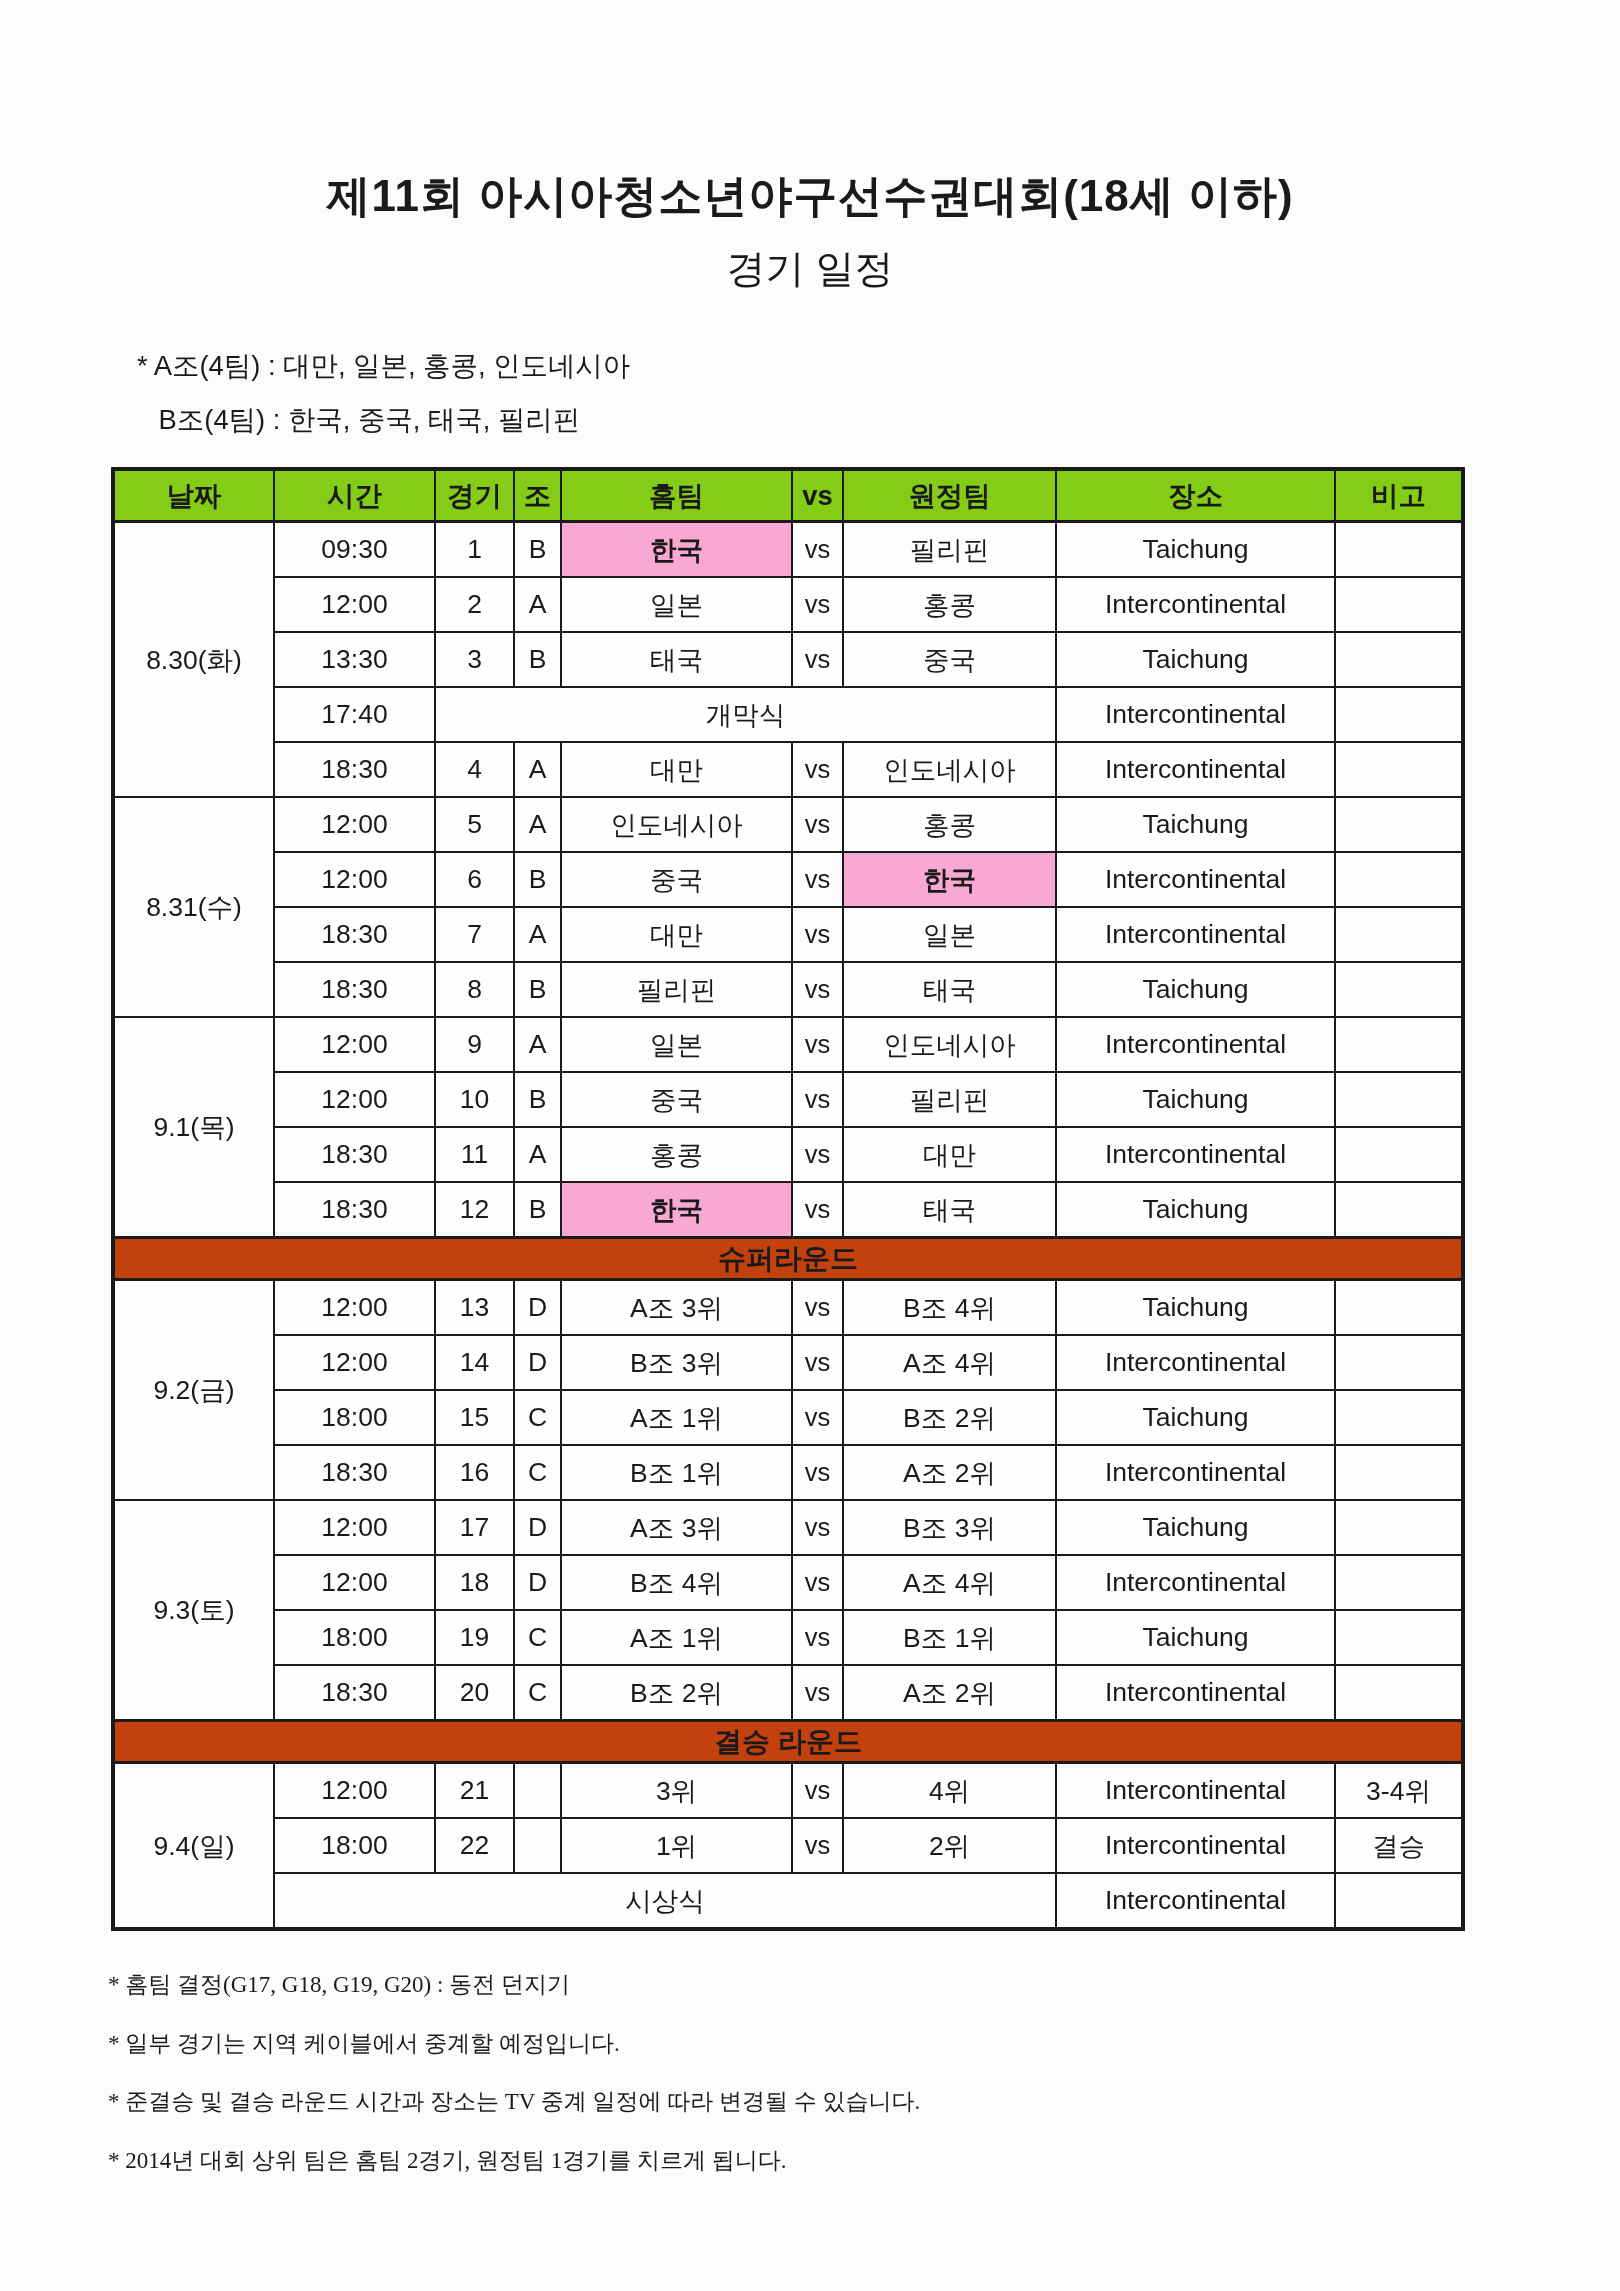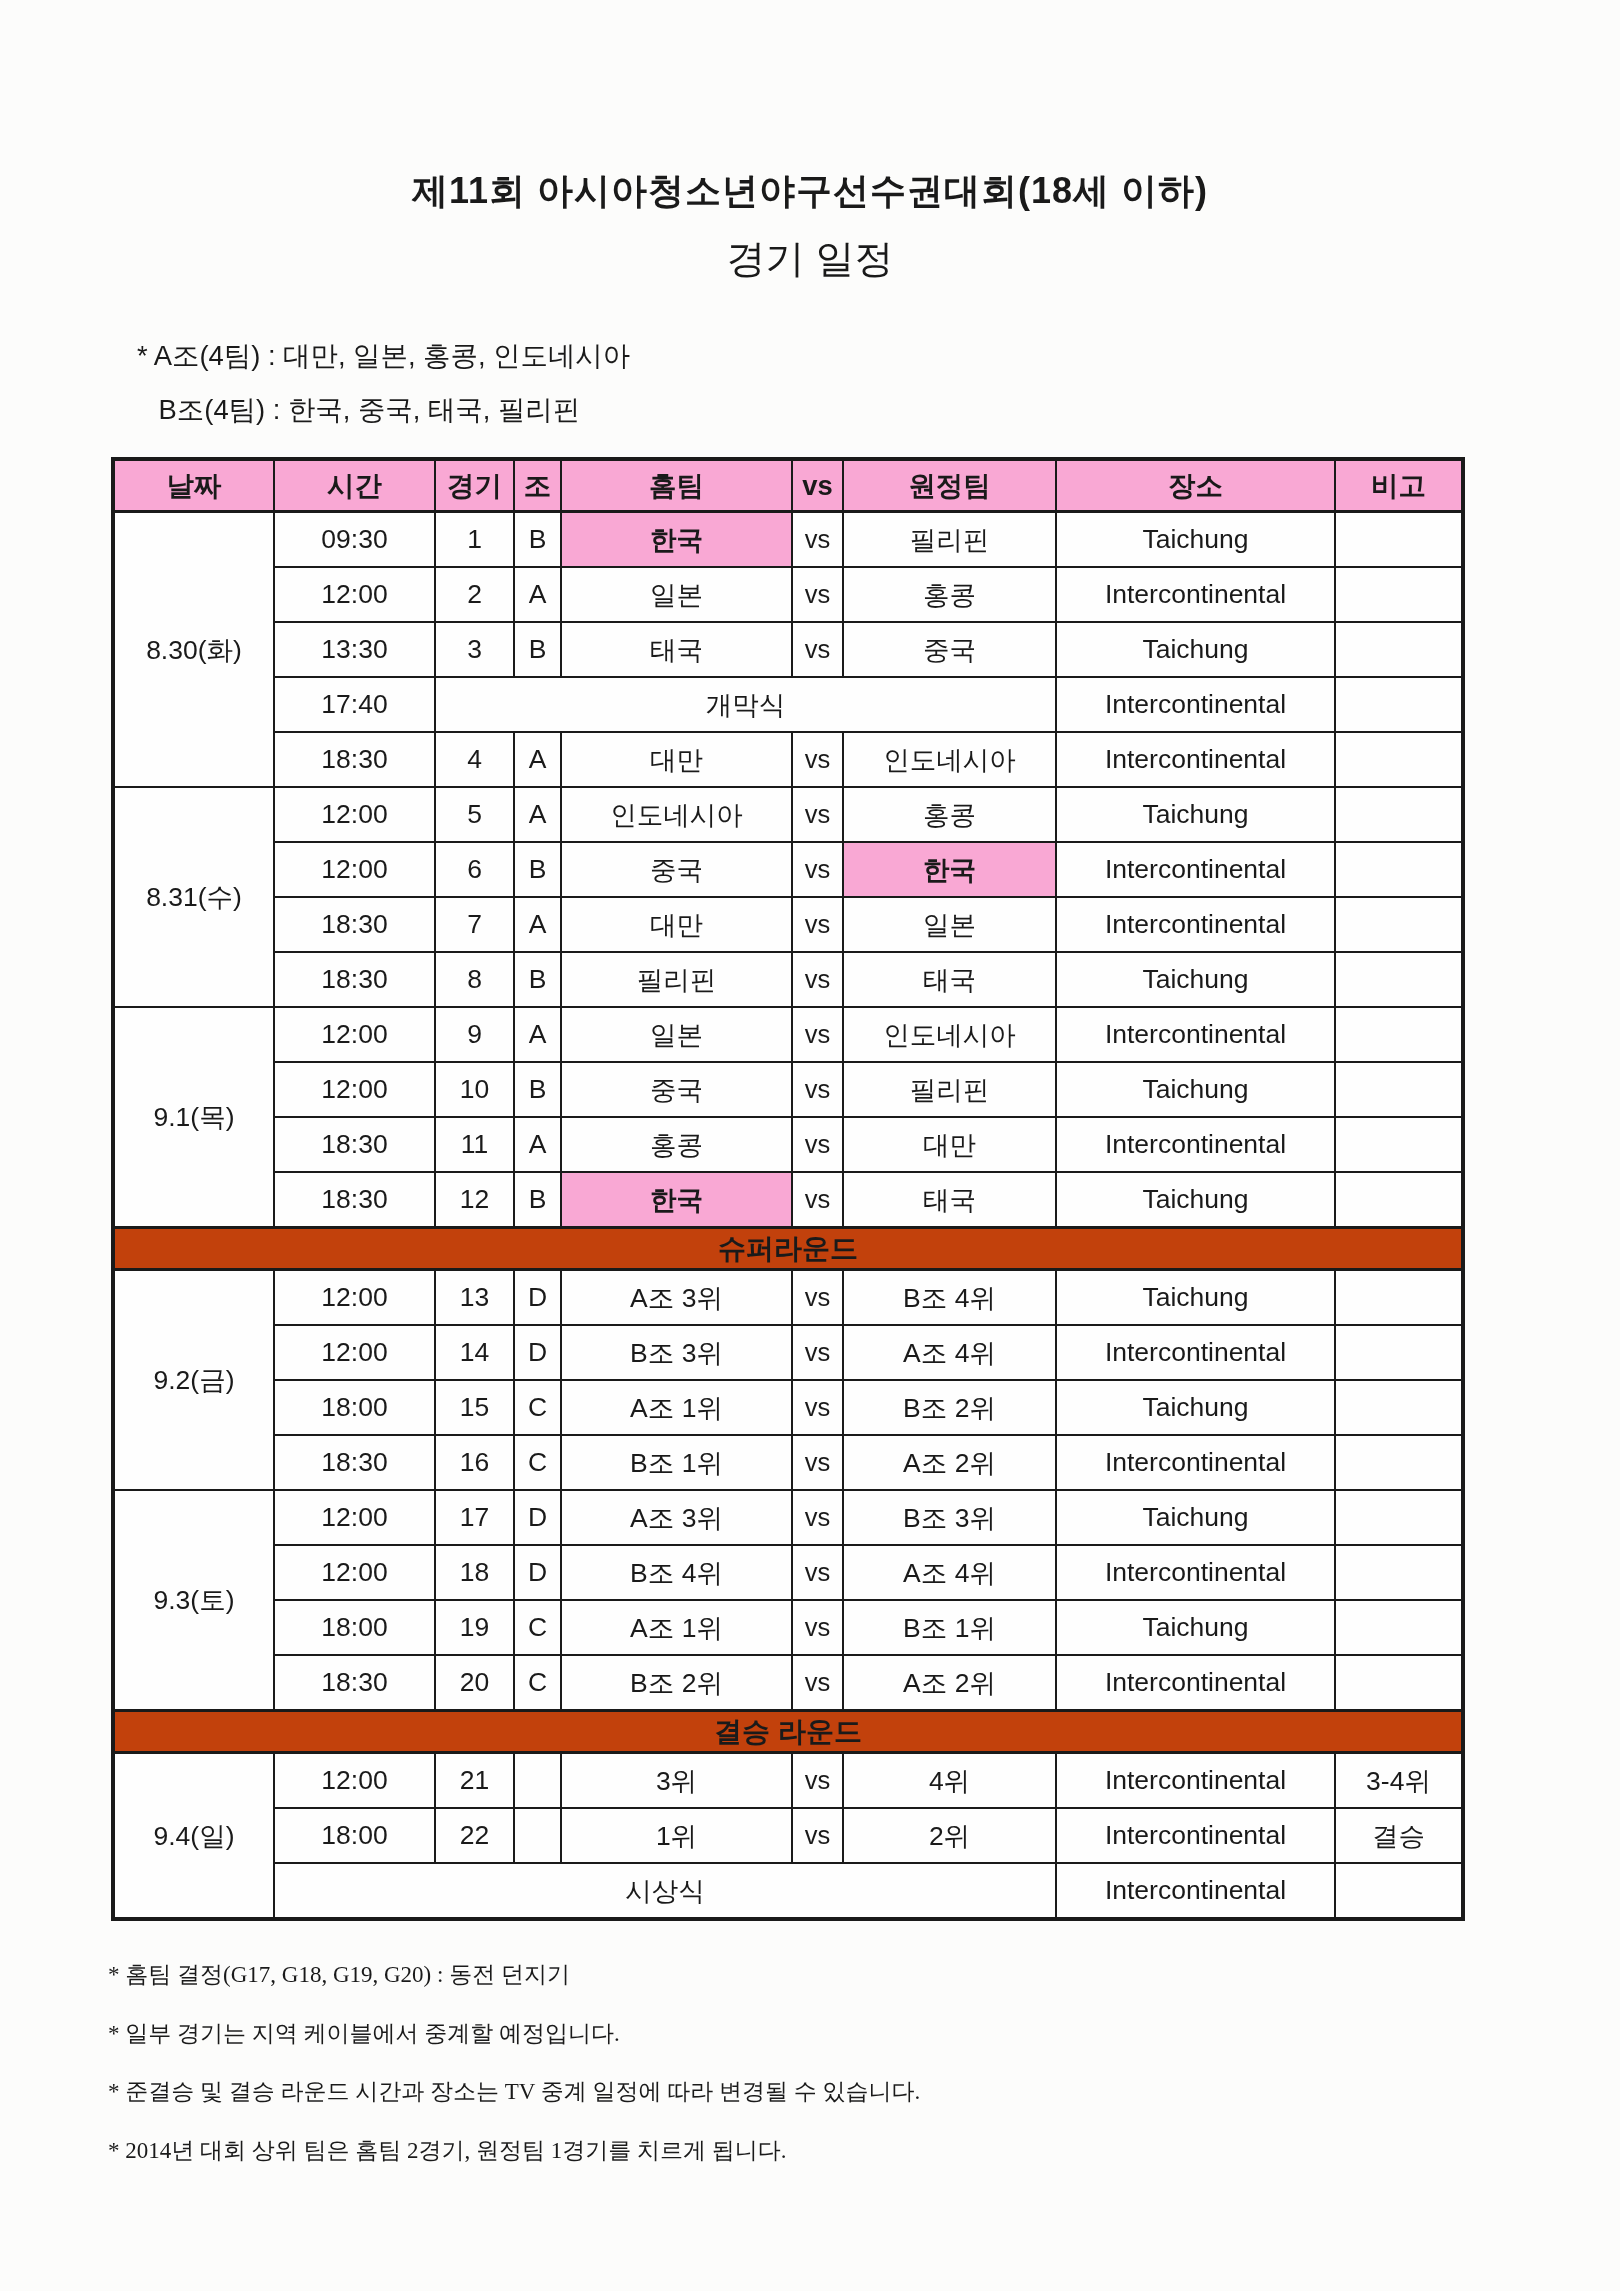--- a/index.html
+++ b/index.html
@@ -9,21 +9,21 @@
     font-family:"Liberation Sans","DejaVu Sans",sans-serif;
     color:#1a1a1a;
     overflow:hidden;
     position:relative;
   }
   .sheet { position:absolute; inset:0; }
 
   .title {
     margin:167px 0 8px 0;
     text-align:center;
-    font-size:36px;
+    font-size:44px;
     font-weight:bold;
     letter-spacing:1px;
   }
   .subtitle {
     margin:15.7px 0 0 0;
     text-align:center;
     font-size:39px;
     font-weight:normal;
   }
 
@@ -41,21 +41,21 @@
   .schedule th, .schedule td {
     border:2px solid #1a1a1a;
     text-align:center;
     vertical-align:middle;
     padding:0 3.9px;
     white-space:nowrap;
     overflow:hidden;
     font-size:26.5px;
   }
   .schedule thead th {
-    background:#f9a8d4;
+    background:#84cc16;
     font-weight:bold;
     font-size:27.4px;
     height:49px;
     border-bottom:3.9px solid #1a1a1a;
   }
   .schedule tbody td { height:53px; background:#fefefe; }
   .schedule tr.group-first td { border-top:2.9px solid #1a1a1a; }
   .schedule td.vs-cell { font-size:25.5px; }
   .schedule td.hl { background:#f9a8d4; font-weight:bold; }
   .schedule td.band-cell {

